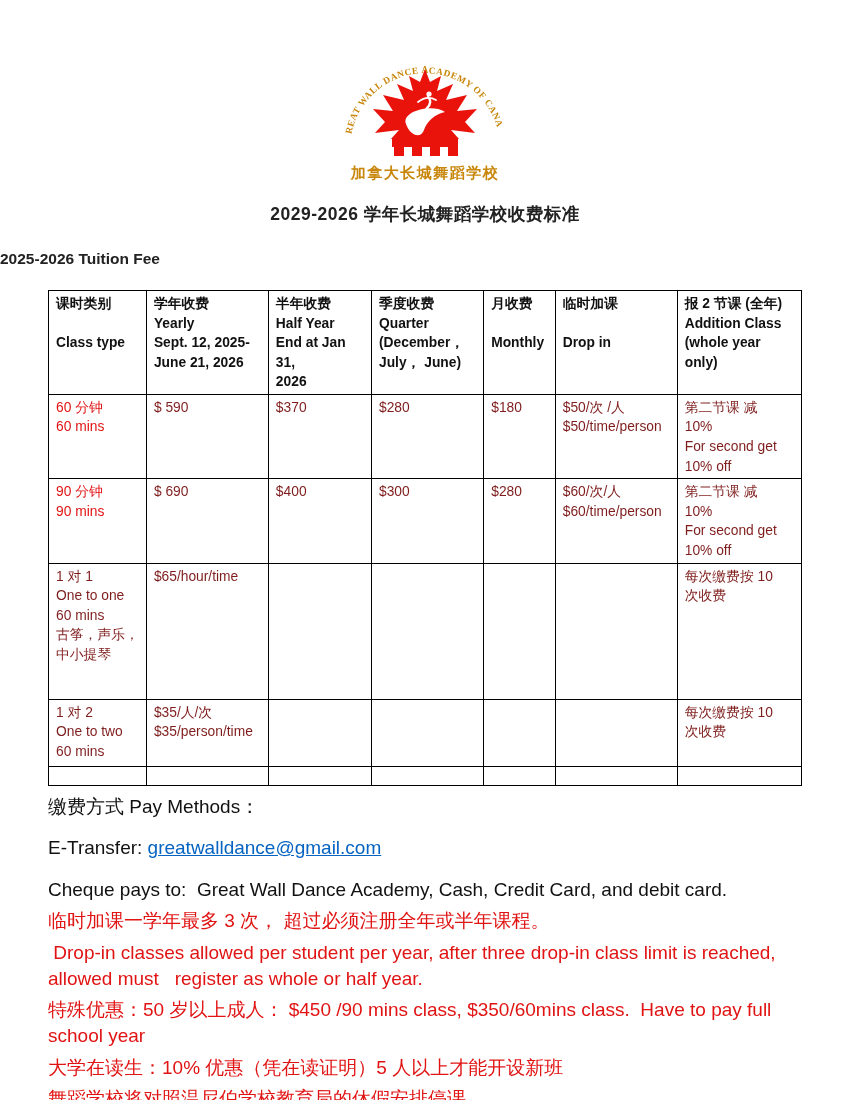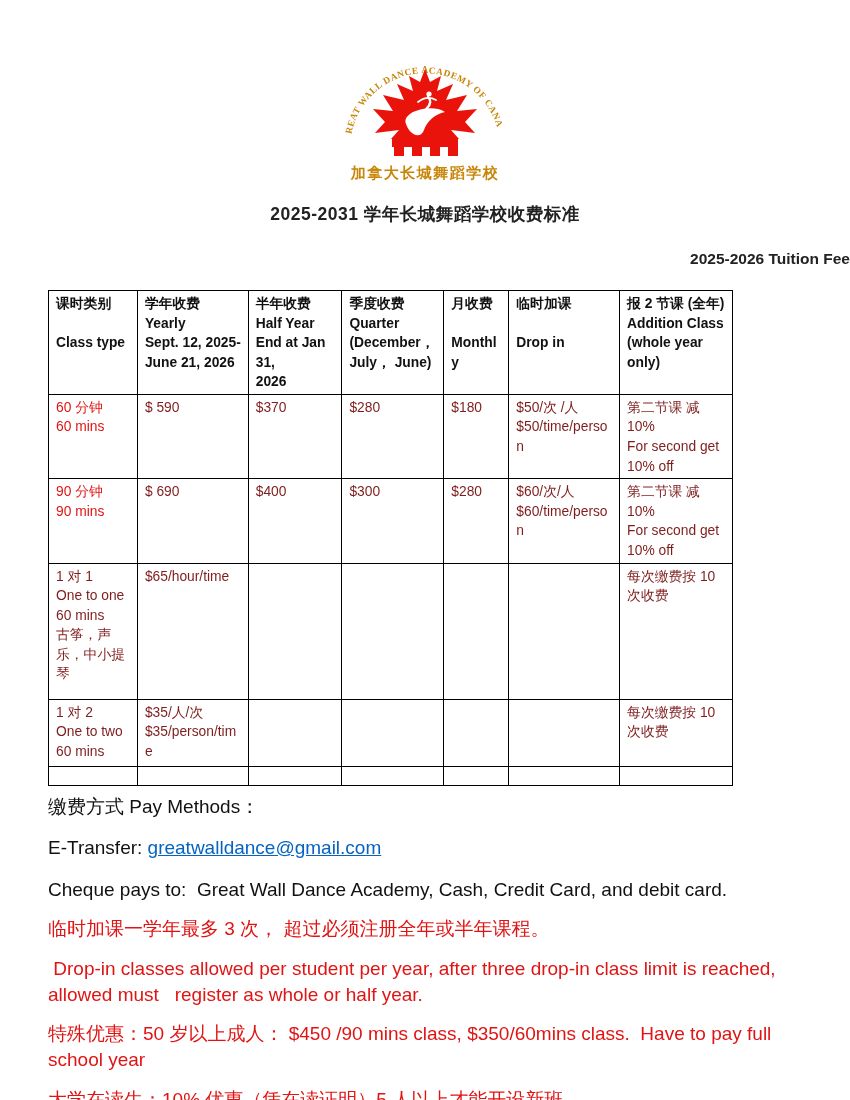--- a/index.html
+++ b/index.html
@@ -23,28 +23,28 @@
   .logo-wrap svg{width:172px;height:auto;display:block;}
   .logo-arc{fill:var(--logo-gold);font-size:9.3px;font-weight:700;letter-spacing:.55px;font-family:"Liberation Serif",serif;}
   .logo-caption{fill:var(--logo-gold);font-size:15px;font-weight:700;letter-spacing:1.5px;font-family:"Liberation Serif",serif;}
 
   
   .title-zh{
     text-align:center;font-size:17.5px;font-weight:600;color:#222;
     margin-top:14px;letter-spacing:.5px;
   }
   .title-en{
-    text-align:right;font-size:15.5px;font-weight:600;color:#222;
+    text-align:left;font-size:15.5px;font-weight:600;color:#222;
     margin-top:24px;
   }
 
   
   table.fee{
     border-collapse:collapse;table-layout:fixed;
-    width:685px;margin:22px 0 0 48px;
+    width:754px;margin:22px 0 0 48px;
   }
   table.fee th, table.fee td{
     border:1.4px solid #000;
     vertical-align:top;text-align:left;
     padding:3px 6px 2px 7px;
     font-size:13.8px;line-height:1.42;
     white-space:pre-line;
     word-wrap:break-word;
   }
   table.fee th{font-weight:700;color:#111;}
@@ -54,21 +54,21 @@
   
   .notes{margin:8px 0 0 48px;width:758px;}
   .notes p{
     font-size:19px;line-height:1.35;
     margin-top:16px;
     white-space:pre-wrap;
     color:#111;
   }
   .notes p:first-child{margin-top:7px;}
   .notes p.red{color:var(--accent-red);}
-  .notes p.gap{margin-top:14px;}
+  .notes p.gap{margin-top:6px;}
   a.email{
     color:var(--link-blue);
     text-decoration:underline;
     cursor:pointer;
   }
 </style>
 </head>
 <body>
 
 <div class="page">
@@ -98,21 +98,21 @@
         <path d="M -19 3 C -24 -9 6 -18 20 -9 C 10 -7 2 0 -1 9 C -4 18 -15 15 -19 3 Z" fill="#ffffff"></path>
         <circle cx="4" cy="-27" r="2.6" fill="#ffffff"></circle>
         <path d="M 3 -24 q 5 5 -1 11 q -5 6 1 11" fill="none" stroke="#ffffff" stroke-width="2.4" stroke-linecap="round"></path>
         <path d="M -7 -19 q 9 -7 18 -2" fill="none" stroke="#ffffff" stroke-width="1.8" stroke-linecap="round"></path>
       </g>
 
       <text x="0" y="57" text-anchor="middle" class="logo-caption">加拿大长城舞蹈学校</text>
     </svg>
   </div>
 
-  <div class="title-zh">2025-2031 学年长城舞蹈学校收费标准</div>
+  <div class="title-zh">2029-2026 学年长城舞蹈学校收费标准</div>
   <div class="title-en">2025-2026 Tuition Fee</div>
 
   <table class="fee">
     <colgroup>
         <col style="width: 13%;">
         <col style="width: 16.2%;">
         <col style="width: 13.7%;">
         <col style="width: 14.9%;">
         <col style="width: 9.5%;">
         <col style="width: 16.2%;">

